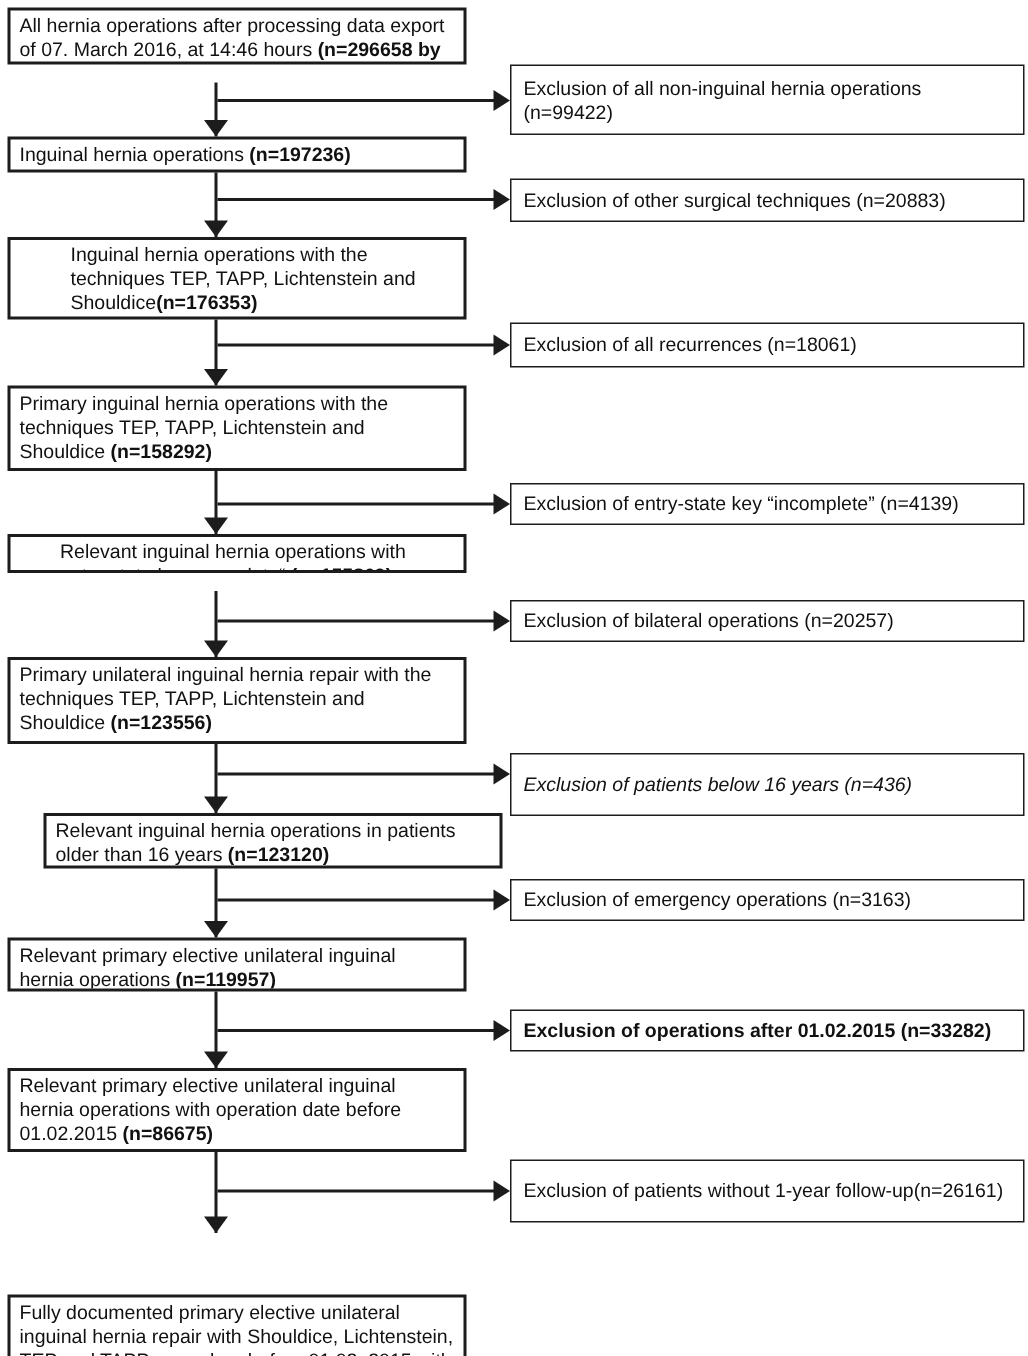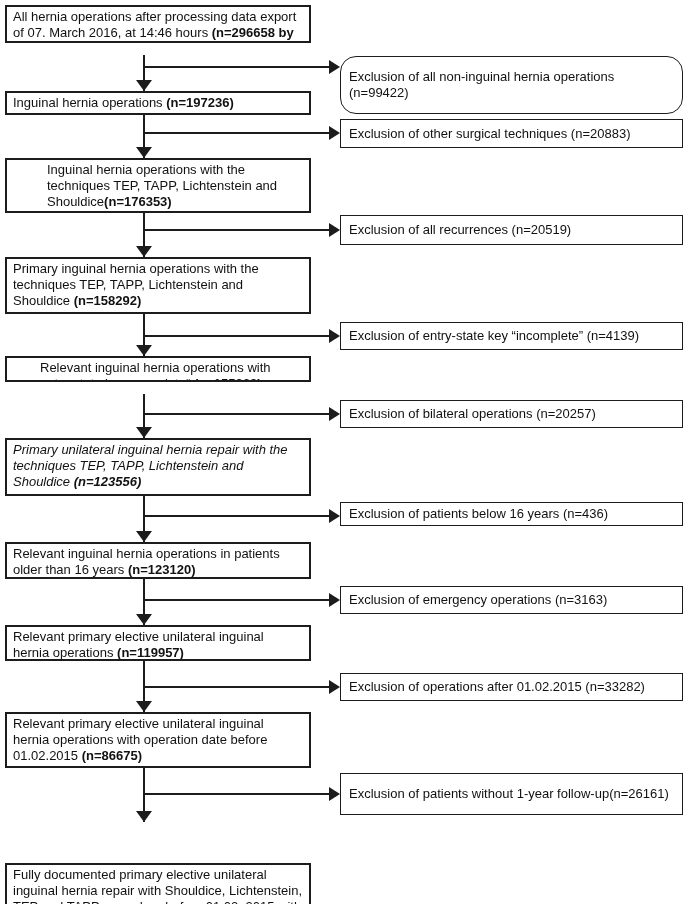--- a/index.html
+++ b/index.html
@@ -89,58 +89,58 @@
   </div>
   <div class="step-box" style="top:158px; height:55px;padding-left:40px;">
     <span>Inguinal hernia operations with the techniques TEP, TAPP, Lichtenstein and Shouldice</span><b>(n=176353)</b>
   </div>
   <div class="step-box" style="top:257px; height:57px;">
     <span>Primary inguinal hernia operations with the techniques TEP, TAPP, Lichtenstein and Shouldice </span><b>(n=158292)</b>
   </div>
   <div class="step-box" style="top:356px; height:26px;padding-left:33px;">
     <span>Relevant inguinal hernia operations with entry-state key „complete“ </span><b>(n=155869)</b>
   </div>
-  <div class="step-box" style="top:438px; height:58px;font-style:italic;">
+  <div class="step-box" style="top:438px; height:58px;">
     <span>Primary unilateral inguinal hernia repair with the techniques TEP, TAPP, Lichtenstein and Shouldice </span><b>(n=123556)</b>
   </div>
-  <div class="step-box" style="top:542px; height:37px;">
+  <div class="step-box" style="top:542px; height:37px;margin-left:24px;">
     <span>Relevant inguinal hernia operations in patients older than 16 years </span><b>(n=123120)</b>
   </div>
   <div class="step-box" style="top:625px; height:36px;">
     <span>Relevant primary elective unilateral inguinal hernia operations </span><b>(n=119957)</b>
   </div>
   <div class="step-box" style="top:712px; height:56px;">
     <span>Relevant primary elective unilateral inguinal hernia operations with operation date before 01.02.2015 </span><b>(n=86675)</b>
   </div>
   <div class="step-box" style="top:822px; height:80px;margin-top:41px;">
     <span>Fully documented primary elective unilateral inguinal hernia repair with Shouldice, Lichtenstein, TEP and TAPP procedure before 01.02. 2015 with minimum age of 16 years and 1-year follow-up</span><b>(n=60514)</b>
   </div>
 
-  <div class="excl-box" style="top:56px; height:58px;border-radius:16px;">
+  <div class="excl-box" style="top:43px; height:47px;">
     <span>Exclusion of all non-inguinal hernia operations (n=99422)</span>
   </div>
   <div class="excl-box" style="top:119px; height:29px;">
     <span>Exclusion of other surgical techniques (n=20883)</span>
   </div>
   <div class="excl-box" style="top:215px; height:30px;">
-    <span>Exclusion of all recurrences (n=20519)</span>
+    <span>Exclusion of all recurrences (n=18061)</span>
   </div>
   <div class="excl-box" style="top:322px; height:28px;">
     <span>Exclusion of entry-state key “incomplete” (n=4139)</span>
   </div>
   <div class="excl-box" style="top:400px; height:28px;">
     <span>Exclusion of bilateral operations (n=20257)</span>
   </div>
-  <div class="excl-box" style="top:502px; height:24px;">
+  <div class="excl-box" style="top:502px; height:42px;font-style:italic;">
     <span>Exclusion of patients below 16 years (n=436)</span>
   </div>
   <div class="excl-box" style="top:586px; height:28px;align-items:center;">
     <span>Exclusion of emergency operations (n=3163)</span>
   </div>
-  <div class="excl-box" style="top:673px; height:28px;">
+  <div class="excl-box" style="top:673px; height:28px;font-weight:bold;">
     <span>Exclusion of operations after 01.02.2015 (n=33282)</span>
   </div>
   <div class="excl-box" style="top:773px; height:42px;">
     <span>Exclusion of patients without 1-year follow-up(n=26161)</span>
   </div>
 
   <div class="vline" style="top:55px; height:36px;"></div>
   <div class="hline" style="top:66px;"></div>
   <div class="arr-r" style="top:60px;"></div>
   <div class="arr-d" style="top:80px;"></div>

